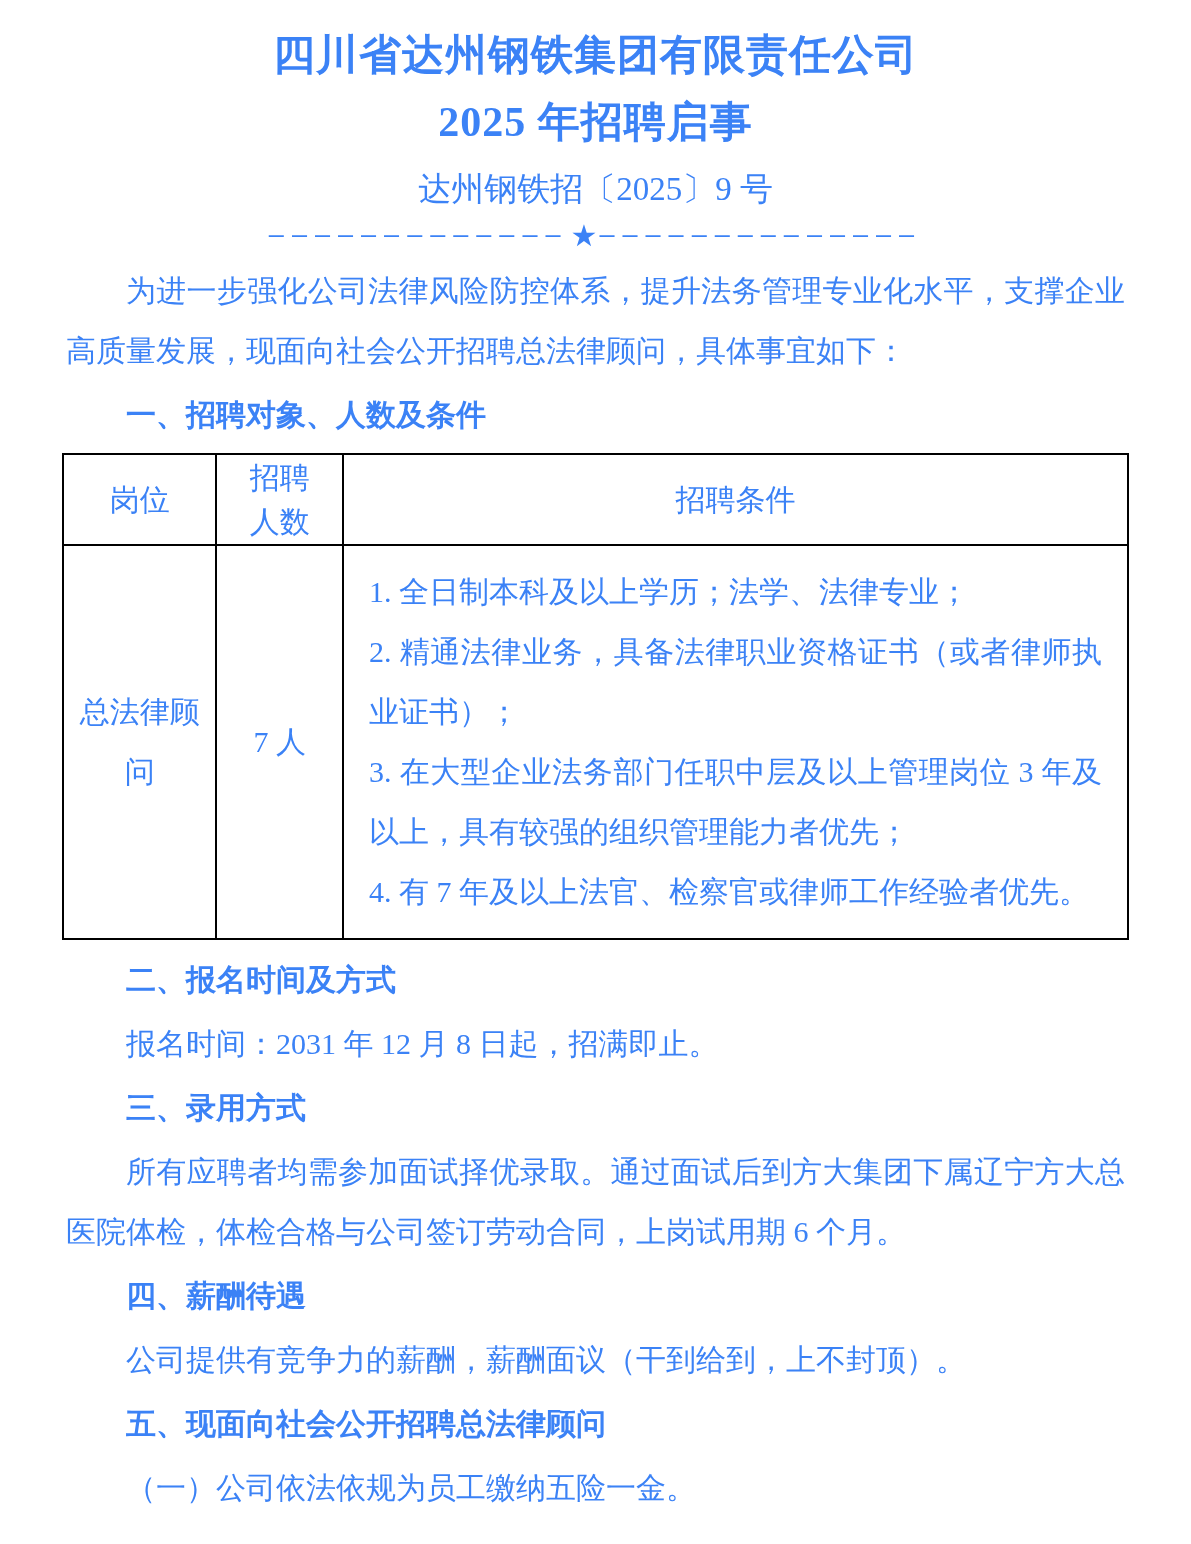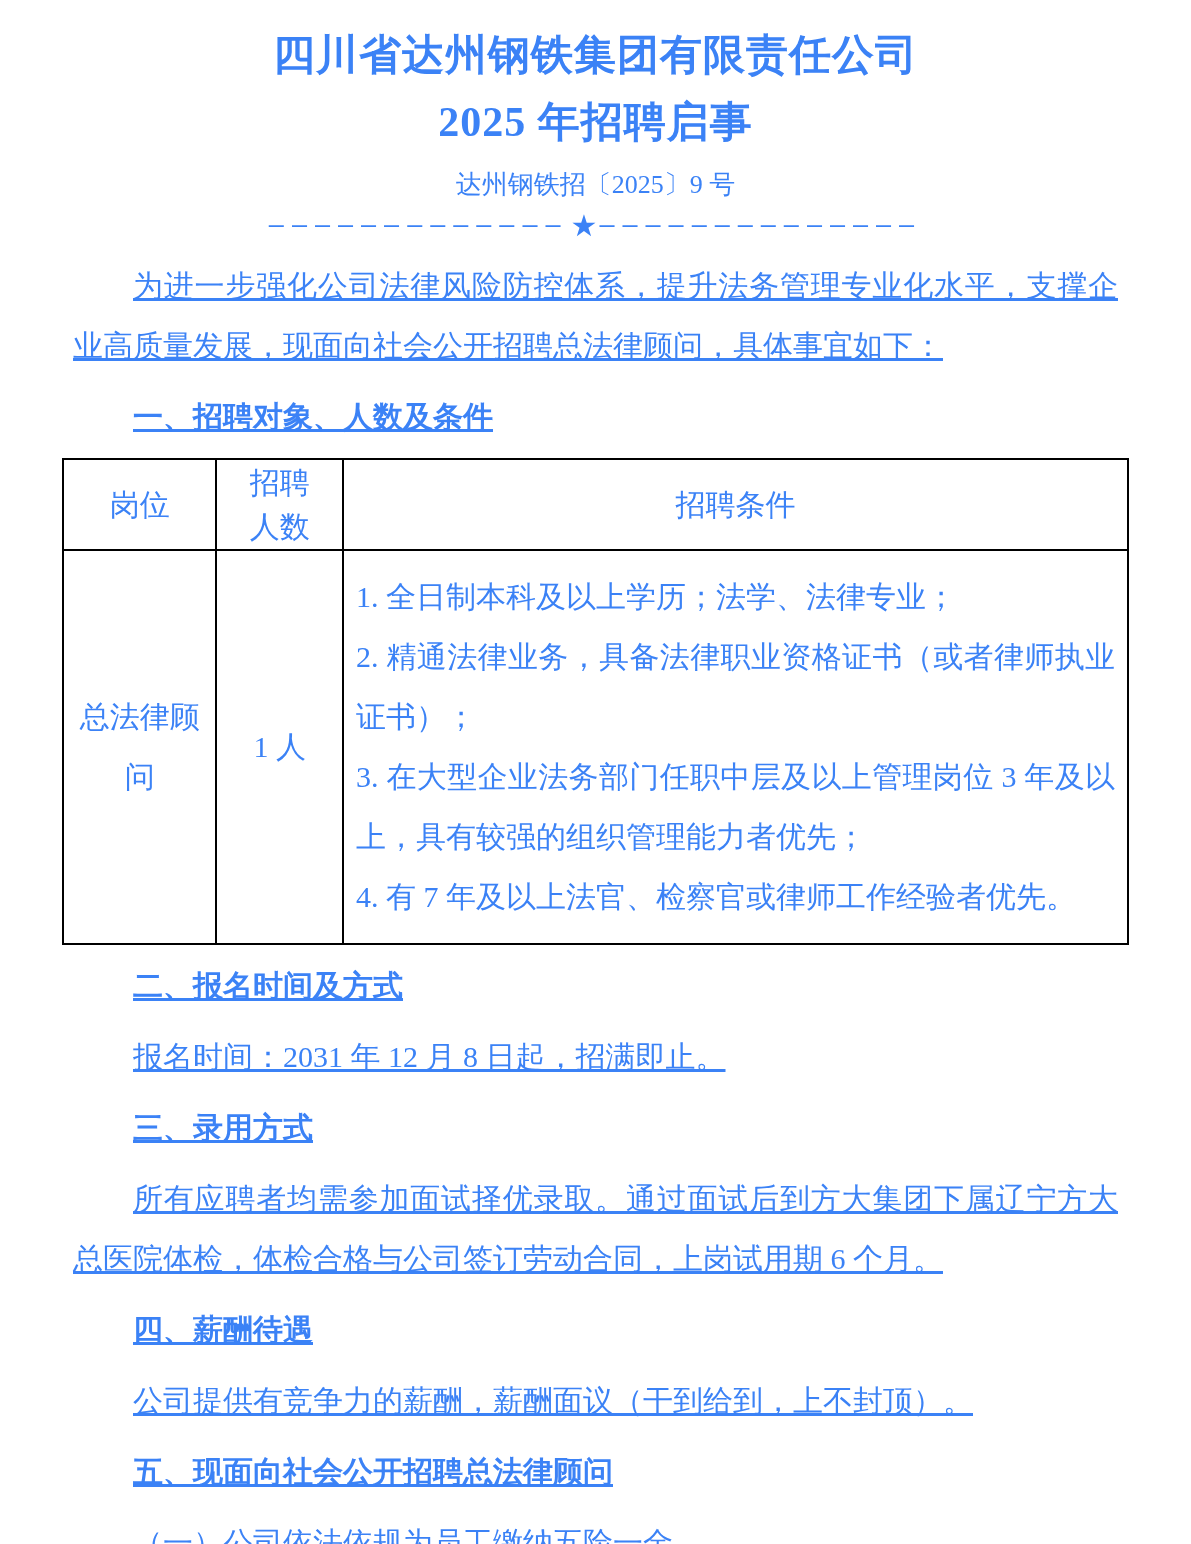--- a/index.html
+++ b/index.html
@@ -8,49 +8,49 @@
     margin:0 auto;overflow:hidden;position:relative;
     font-family:"Liberation Serif","DejaVu Serif",serif;
     box-sizing:border-box;
     padding:22px 62px 0 62px;
   }
   .title{
     text-align:center;font-weight:bold;font-size:42px;line-height:1.6;
     margin:0;letter-spacing:1px;
   }
   .doc-number{
-    text-align:center;font-size:26px;margin-top:10px;line-height:1.45;
+    text-align:center;font-size:33px;margin-top:10px;line-height:1.45;
   }
   .divider{
     display:flex;align-items:center;justify-content:center;
     font-size:25px;line-height:1.3;margin:2px 0 6px 0;
     white-space:nowrap;overflow:hidden;
   }
   .divider .dashes{letter-spacing:8px;font-family:"DejaVu Sans Mono","Liberation Mono",monospace;}
   .divider .star{font-size:30px;padding:0 2px;}
   p.body, h2.sec{
-    font-size:30px;font-weight:normal;margin:11px;line-height:2.0;
-    text-indent:2em;text-align:justify;text-decoration:underline;
+    font-size:30px;font-weight:normal;margin:4px;line-height:2.0;
+    text-indent:2em;text-align:justify;
   }
   h2.sec{font-weight:bold;}
   table.recruit{
     width:100%;border-collapse:collapse;table-layout:fixed;
     margin:8px 0 10px 0;
   }
   table.recruit th, table.recruit td{
     border:2px solid #000;font-weight:normal;font-size:30px;
     vertical-align:middle;box-sizing:border-box;
   }
   th.col-pos{width:14.4%;}
   th.col-num{width:11.9%;}
   th.col-cond{width:73.7%;}
   table.recruit th{text-align:center;height:88px;line-height:1.45;}
   th.col-num{white-space:pre-line;}
   td.c-center{text-align:center;line-height:2.0;padding:4px 8px;}
-  td.c-cond{padding:16px 12px;}
+  td.c-cond{padding:16px 25px;}
   td.c-cond p{
     margin:0;font-size:30px;line-height:2.0;text-align:justify;text-indent:0;
   }
 </style>
 </head>
 <body>
 
 <div class="page">
 
   <h1 class="title">四川省达州钢铁集团有限责任公司</h1>
@@ -73,21 +73,21 @@
       <tr>
         <th class="col-pos">岗位</th>
         <th class="col-num">招聘
 人数</th>
         <th class="col-cond">招聘条件</th>
       </tr>
     </thead>
     <tbody>
       <tr>
         <td class="c-center">总法律顾问</td>
-        <td class="c-center">1 人</td>
+        <td class="c-center">7 人</td>
         <td class="c-cond">
           <p>1. 全日制本科及以上学历；法学、法律专业；</p>
           <p>2. 精通法律业务，具备法律职业资格证书（或者律师执业证书）；</p>
           <p>3. 在大型企业法务部门任职中层及以上管理岗位 3 年及以上，具有较强的组织管理能力者优先；</p>
           <p>4. 有 7 年及以上法官、检察官或律师工作经验者优先。</p>
         </td>
       </tr>
     </tbody>
   </table>
 

